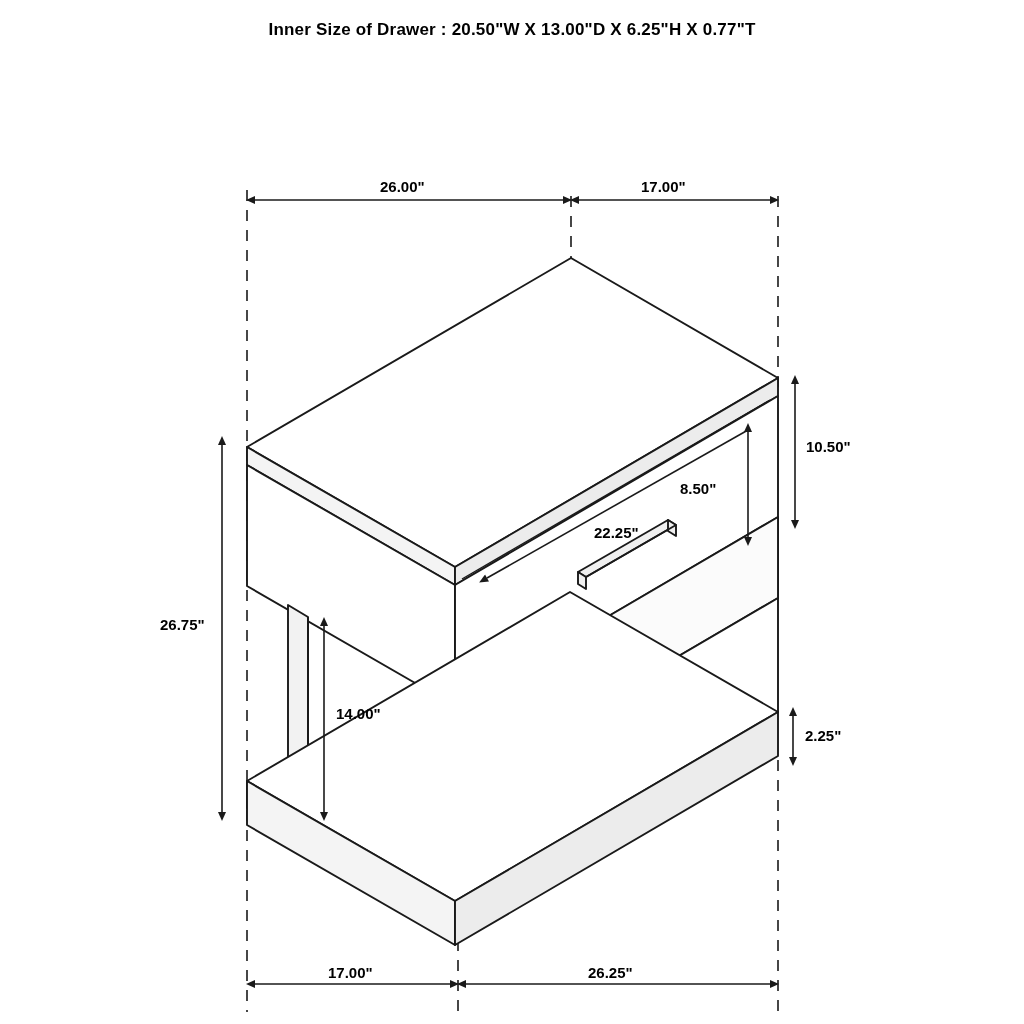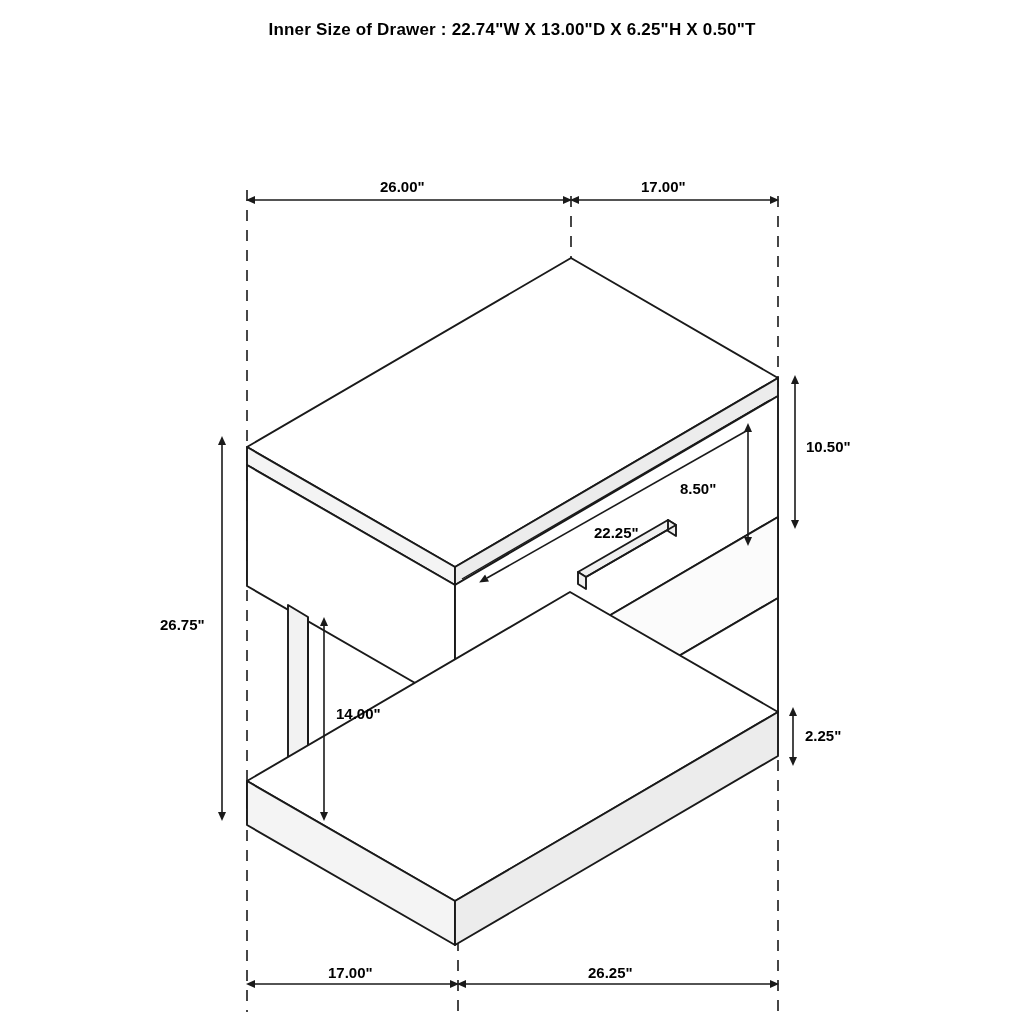--- a/index.html
+++ b/index.html
@@ -43,21 +43,21 @@
     font-weight: bold;
     white-space: nowrap;
     color: #000;
   }
 </style>
 </head>
 <body>
 
 <div id="diagram-root">
 
-  <div class="title">Inner Size of Drawer : 22.74"W X 13.00"D X 6.25"H X 0.50"T</div>
+  <div class="title">Inner Size of Drawer : 20.50"W X 13.00"D X 6.25"H X 0.77"T</div>
 
   <svg class="drawing" viewBox="0 0 1024 1024">
     <defs>
       <marker id="arrowStart" markerWidth="12" markerHeight="12" refX="9" refY="4" orient="auto" markerUnits="userSpaceOnUse">
         <path d="M9,0 L0,4 L9,8 z" fill="#1a1a1a"></path>
       </marker>
       <marker id="arrowEnd" markerWidth="12" markerHeight="12" refX="0" refY="4" orient="auto" markerUnits="userSpaceOnUse">
         <path d="M0,0 L9,4 L0,8 z" fill="#1a1a1a"></path>
       </marker>
     </defs>

